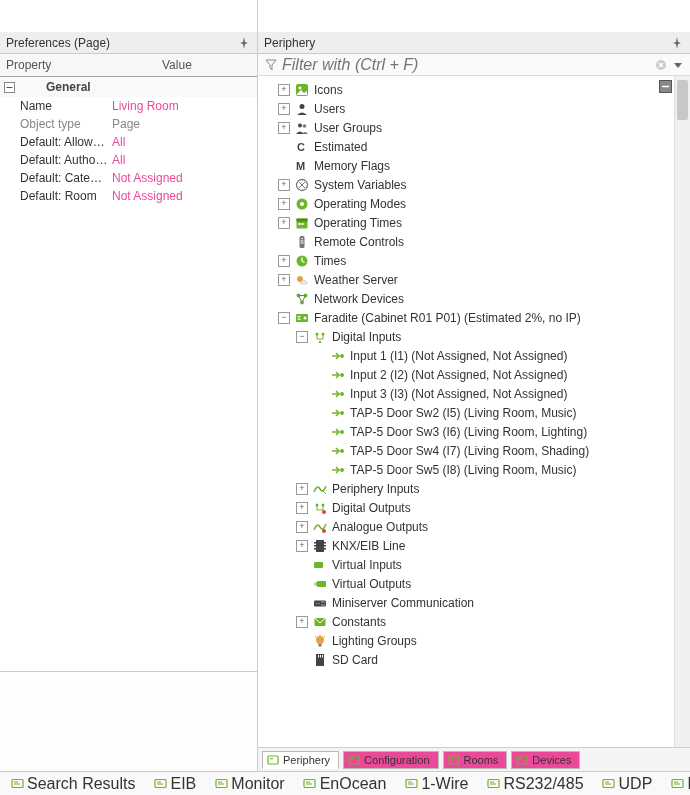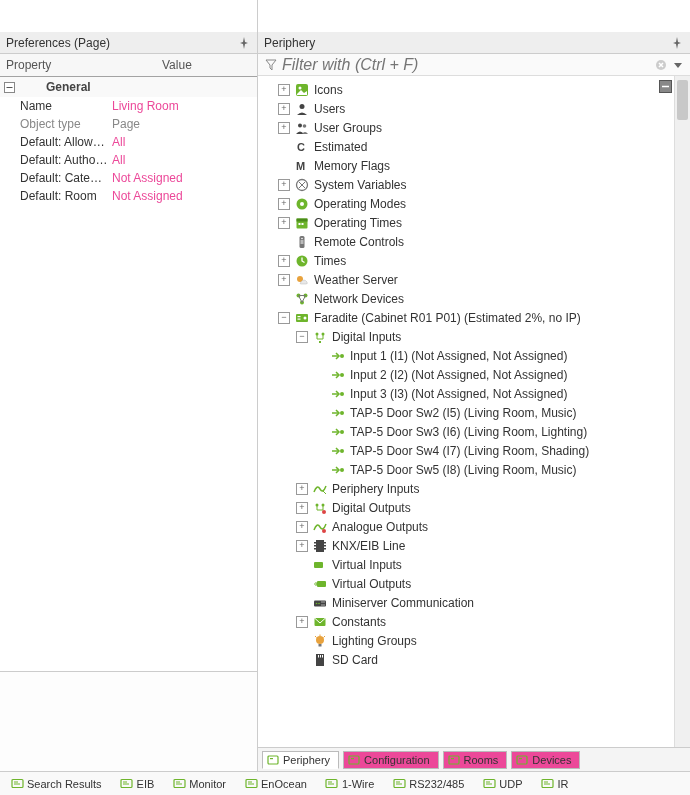--- a/index.html
+++ b/index.html
@@ -85,21 +85,21 @@
   .tab {
     display: flex; align-items: center; padding: 2px 8px 2px 4px;
     border: 1px solid #bbb; background: #fff; font-size: 11px; gap: 4px;
   }
   .tab.active { background: #fff; border-bottom: 1px solid #fff; }
   .tab:not(.active) { background: #ec4899; }
 
   .status-bar {
     display: flex; border-top: 1px solid #ccc; background: #f9f9f9;
     height: 24px; align-items: center; padding: 0 4px; gap: 6px;
-    font-size: 11px; overflow: hidden;
+    font-size: 16px; overflow: hidden;
   }
   .status-item { display: flex; align-items: center; gap: 3px; padding: 0 6px; white-space: nowrap; }
   .status-item .sic { width: 14px; height: 14px; display: inline-flex; align-items: center; justify-content: center; }
 
   svg { display: block; }
   .scrollbar-fake { position: absolute; right: 0; top: 0; bottom: 0; width: 16px; background: #f0f0f0; border-left: 1px solid #ddd; }
   .scrollbar-thumb { position: absolute; left: 2px; right: 2px; top: 4px; height: 40px; background: #c8c8c8; border-radius: 2px; }
 </style>
 </head>
 <body>

